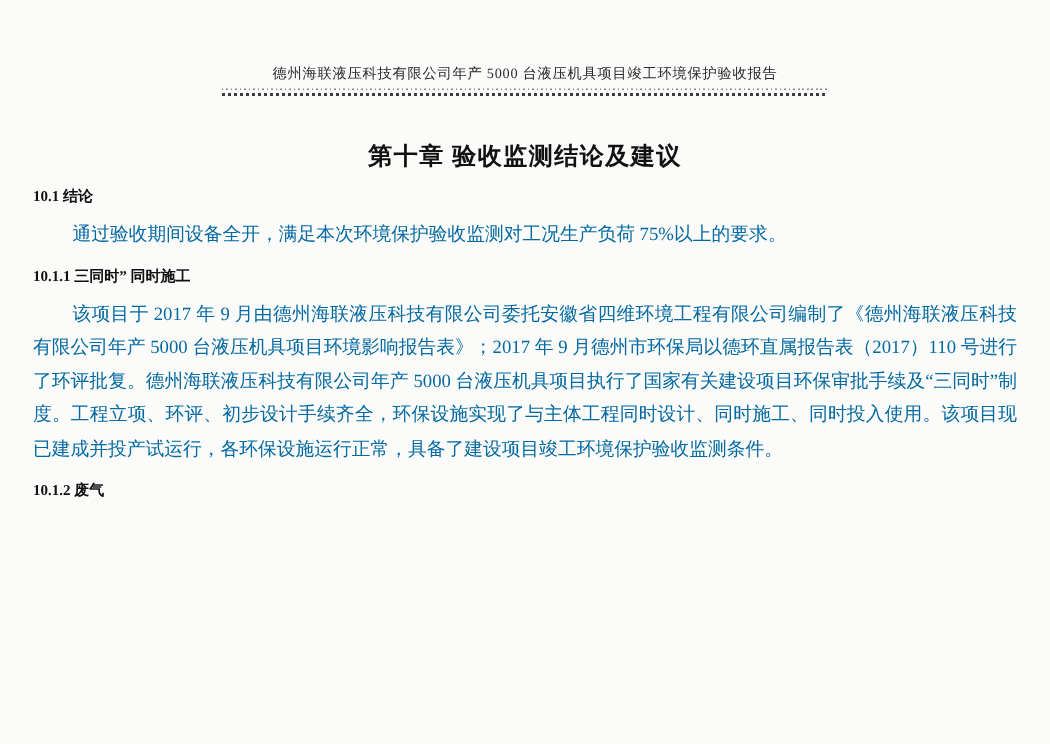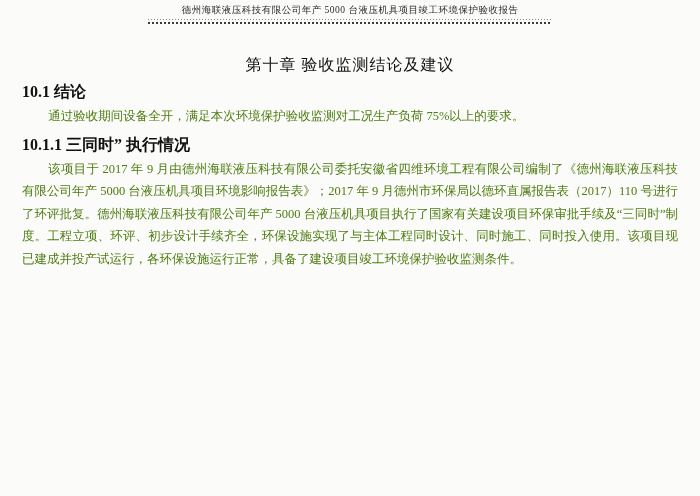--- a/index.html
+++ b/index.html
@@ -11,20 +11,21 @@
     background: #fbfbfa;
   }
   .page {
     position: relative;
     width: 700px;
     height: 381px;
     background: #fbfbfa;
     color: #1b1b1b;
     font-family: "Liberation Serif", "DejaVu Serif", serif;
     box-sizing: border-box;
+    margin-top: 40px;
   }
   .doc-header {
     padding-top: 4px;
     text-align: center;
     font-size: 9.5px;
     line-height: 13px;
     color: #2a2a2a;
     letter-spacing: 0.5px;
   }
   .header-divider {
@@ -38,42 +39,42 @@
   }
   .header-divider .dot-row-2 {
     margin-top: 2px;
     height: 2px;
     background: repeating-linear-gradient(90deg, #3c3c3c 0 2px, transparent 2px 4px);
   }
   .chapter-title {
     margin-top: 31px;
     text-align: center;
     font-size: 16px;
-    font-weight: 400;
+    font-weight: 700;
     letter-spacing: 1px;
     line-height: 20px;
     color: #111;
   }
   .content {
     margin: 6px 22px 0 22px;
   }
   .sec-heading {
-    font-size: 16px;
+    font-size: 10px;
     font-weight: 700;
     line-height: 20px;
     margin: 7px 0 3px 0;
     color: #111;
   }
   .sec-para {
     margin: 0;
     font-size: 12.5px;
     line-height: 22.6px;
     text-align: justify;
     text-indent: 2.1em;
-    color: #4d7c0f;
+    color: #0369a1;
   }
   .page-number {
     position: absolute;
     bottom: 8px;
     left: 0;
     width: 100%;
     text-align: center;
     font-size: 9.5px;
     font-weight: 700;
     color: #222;
@@ -92,21 +93,22 @@
     <div class="dot-row-2"></div>
   </div>
 
   <div class="chapter-title">第十章  验收监测结论及建议</div>
 
   <div class="content">
 
     <div class="sec-heading">10.1 结论</div>
     <p class="sec-para">通过验收期间设备全开，满足本次环境保护验收监测对工况生产负荷 75%以上的要求。</p>
 
-    <div class="sec-heading">10.1.1 三同时” 执行情况</div>
+    <div class="sec-heading">10.1.1 三同时” 同时施工</div>
     <p class="sec-para">该项目于 2017 年 9 月由德州海联液压科技有限公司委托安徽省四维环境工程有限公司编制了《德州海联液压科技有限公司年产 5000 台液压机具项目环境影响报告表》；2017 年 9 月德州市环保局以德环直属报告表（2017）110 号进行了环评批复。德州海联液压科技有限公司年产 5000 台液压机具项目执行了国家有关建设项目环保审批手续及“三同时”制度。工程立项、环评、初步设计手续齐全，环保设施实现了与主体工程同时设计、同时施工、同时投入使用。该项目现已建成并投产试运行，各环保设施运行正常，具备了建设项目竣工环境保护验收监测条件。</p>
 
+    <div class="sec-heading">10.1.2 废气</div>
 
 
   </div>
 
 
 </div>
 
 </body></html>

